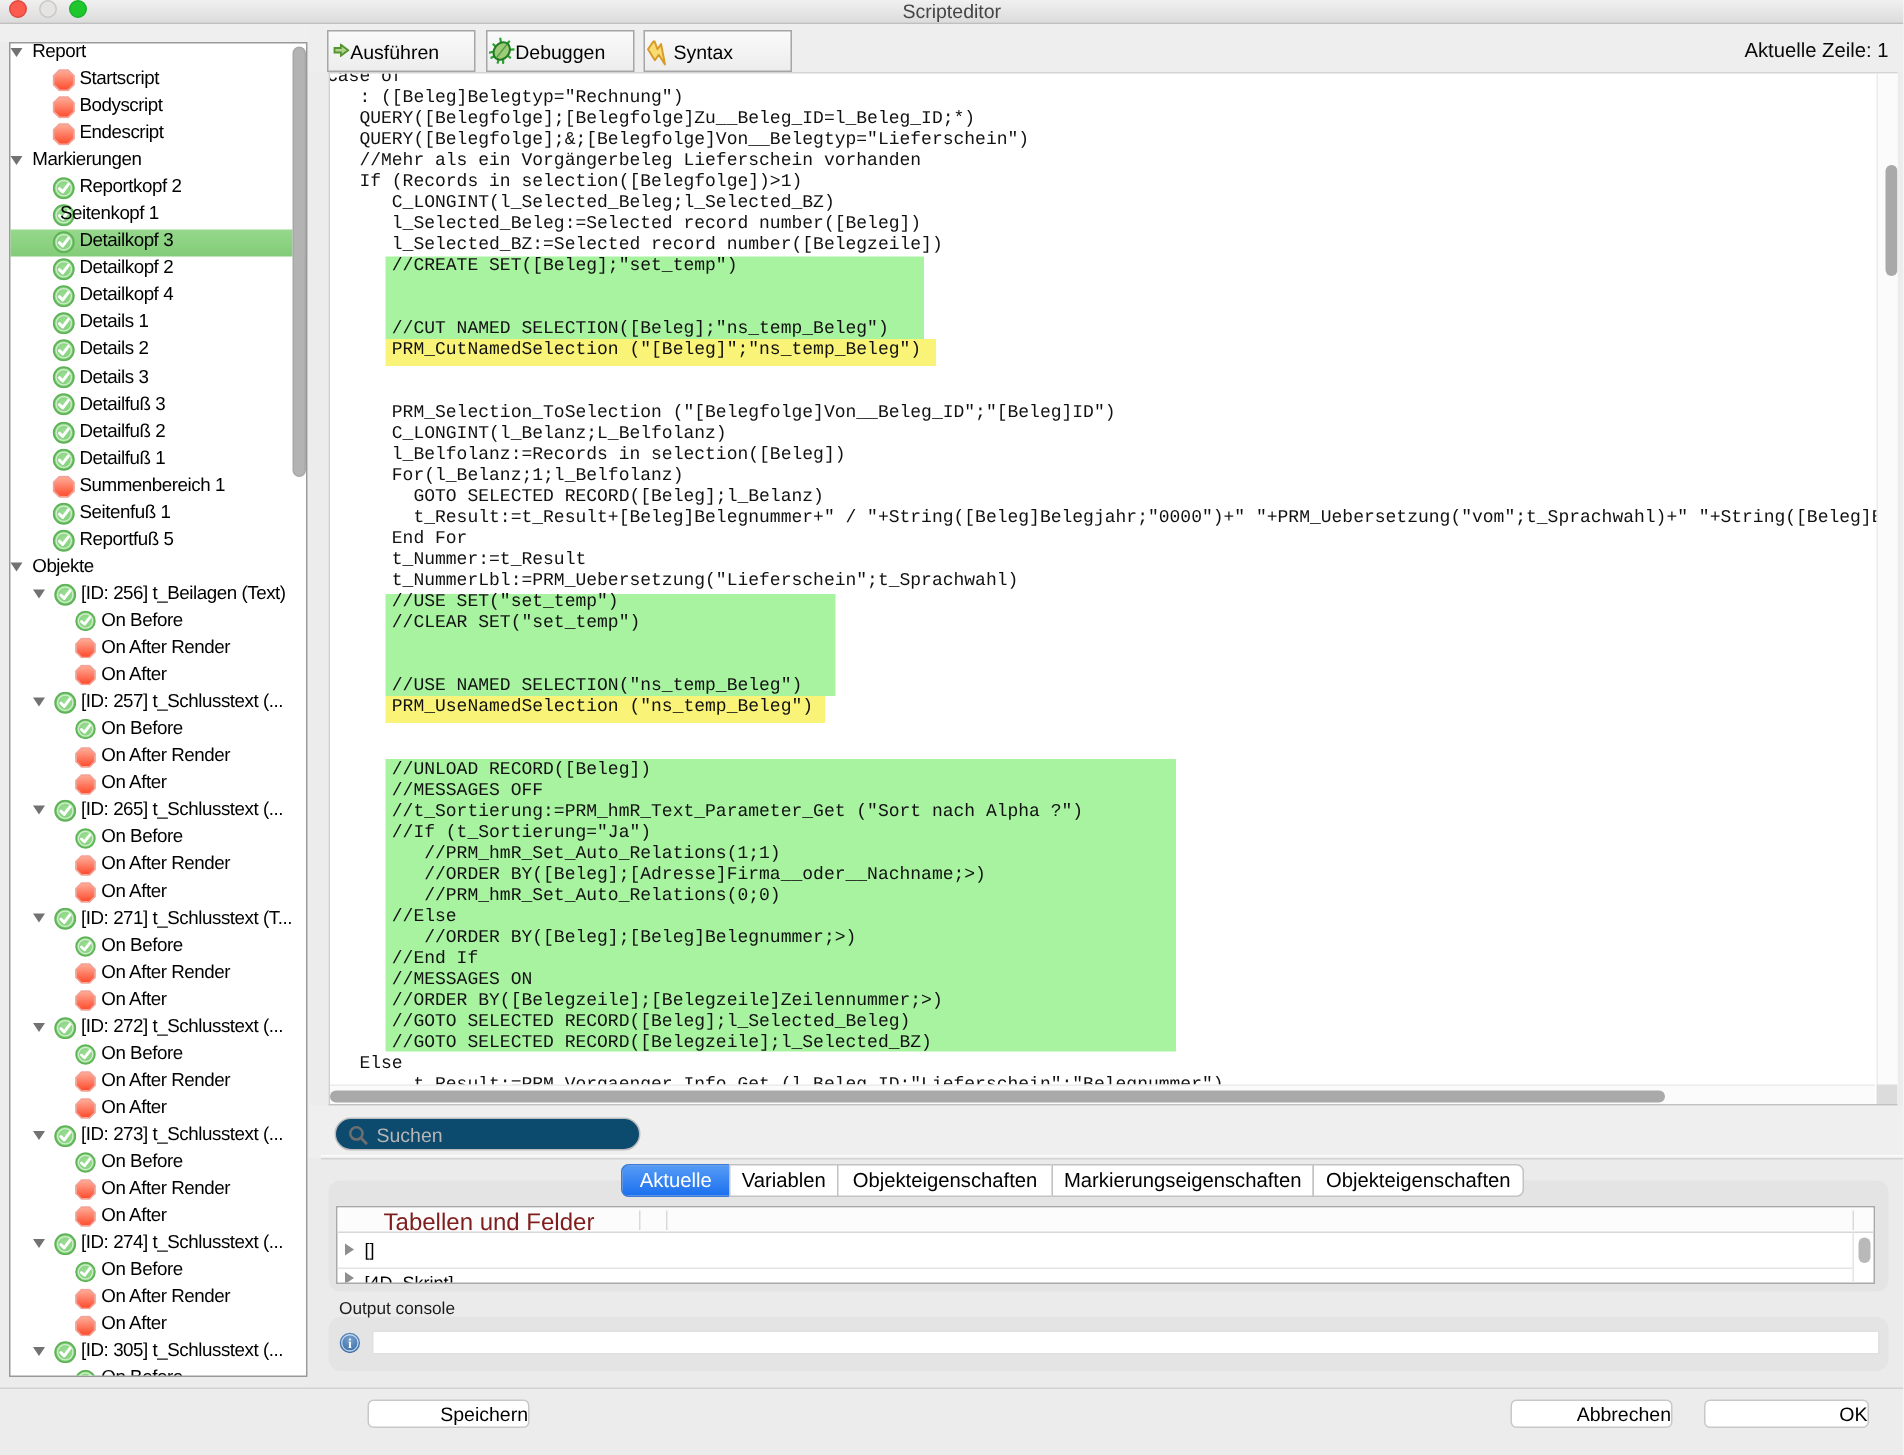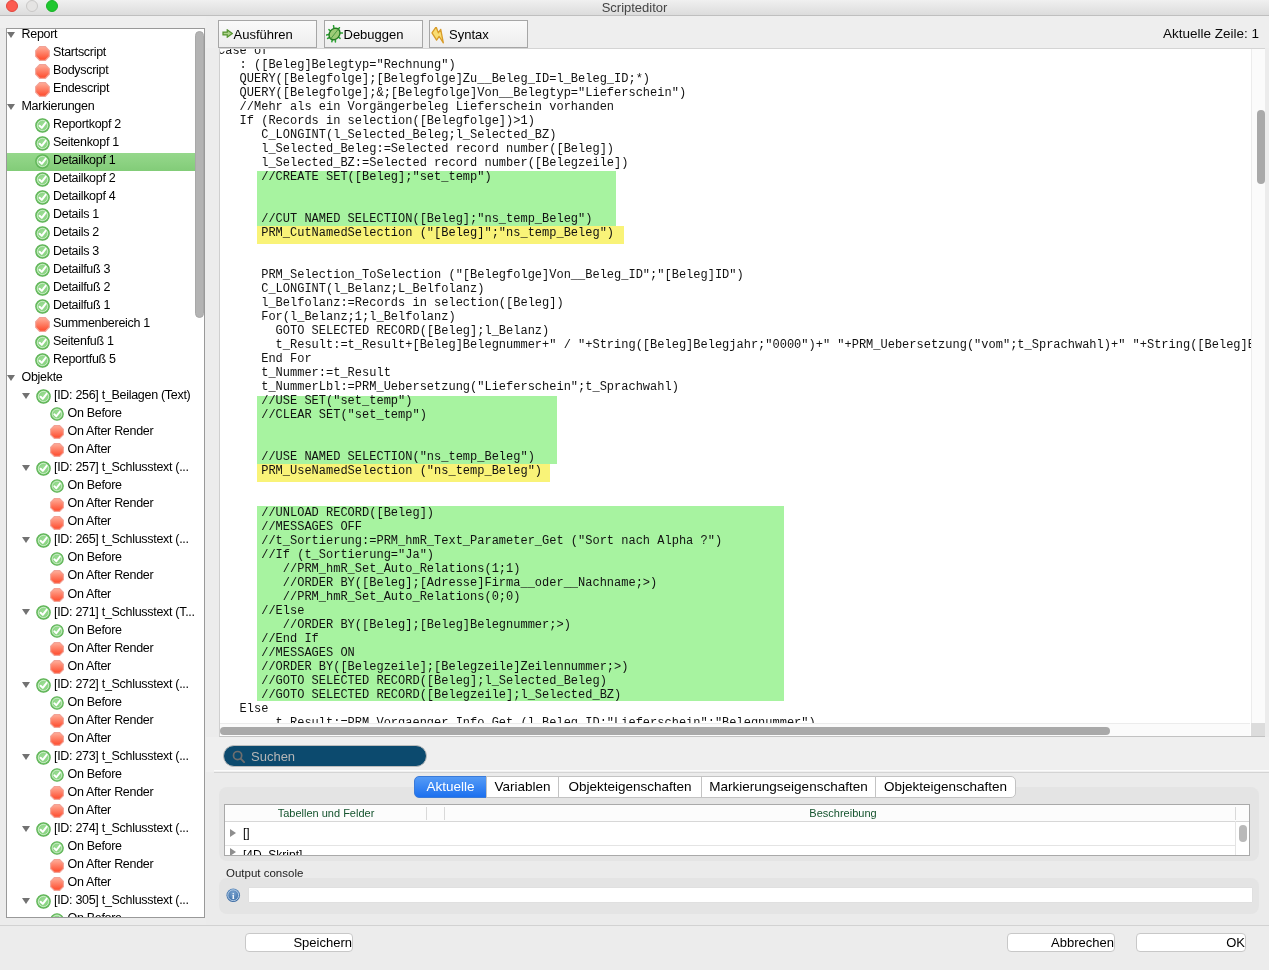--- a/index.html
+++ b/index.html
@@ -38,21 +38,21 @@
  border:1px solid #bdbdbd;border-radius:11px;}
 #search .ph{position:absolute;left:27px;top:2.5px;font-size:13px;color:#b6b6b6;}
 .tab{position:absolute;top:776px;height:22px;background:#fff;border:1px solid #c3c3c3;font-size:13.5px;color:#000;text-align:center;line-height:20px;}
 #tabsel{background:linear-gradient(#559bf6,#1c70ef);color:#fff;border-color:#3a7ad8;border-radius:5px 0 0 5px;}
 
 .gpanel{position:absolute;left:219px;width:1040px;background:#e4e4e4;border-radius:8px;}
 
 #tblbox{position:absolute;left:224px;top:804px;width:1026px;height:52px;background:#fff;border:1px solid #a9a9a9;overflow:hidden;}
 #tblhead{position:absolute;left:0;top:0;width:100%;height:16.5px;background:#fcfcfc;border-bottom:1px solid #d7d7d7;}
 .hdrline{position:absolute;top:1.5px;width:1px;height:13px;background:#d9d9d9;}
-.hdrtxt{position:absolute;top:1.5px;font-size:11px;color:#14532d;}
+.hdrtxt{position:absolute;top:1.5px;font-size:16px;color:#7f1d1d;}
 .trow{position:absolute;font-size:12px;color:#000;}
 .rtri{position:absolute;width:0;height:0;border-top:4.2px solid transparent;border-bottom:4.2px solid transparent;border-left:6.2px solid #8e8e8e;}
 
 #outlabel{position:absolute;left:226px;top:867px;font-size:11.5px;color:#1c1c1c;}
 #outfield{position:absolute;left:248px;top:886.5px;width:1005px;height:16px;background:#fff;border:1px solid #e0e0e0;border-radius:1px;}
 
 #botline{position:absolute;left:0;top:925px;width:1269px;height:1px;background:#d2d2d2;}
 .btn{position:absolute;top:932.5px;height:19px;background:#fff;border:1px solid #c8c8c8;border-radius:4px;
  font-size:13px;color:#000;text-align:right;line-height:17px;}
 </style></head>
@@ -107,28 +107,28 @@
       <circle cx="7.5" cy="7.5" r="6.7" fill="url(#gg)" stroke="#5fb357" stroke-width="1.2"></circle>
       <circle cx="7.5" cy="7.5" r="5.1" fill="none" stroke="#ffffff" stroke-width="0.9" opacity="0.6"></circle>
       <path d="M4.6 7.8 L6.8 9.9 L10.6 4.9" fill="none" stroke="#fff" stroke-width="2" stroke-linecap="round" stroke-linejoin="round"></path>
     </svg>
 <div class="rt" style="left:46px;top:88.2px">Reportkopf 2</div>
 <svg class="ic" style="left:28px;top:107.1px" width="15" height="15" viewBox="0 0 15 15">
       <circle cx="7.5" cy="7.5" r="6.7" fill="url(#gg)" stroke="#5fb357" stroke-width="1.2"></circle>
       <circle cx="7.5" cy="7.5" r="5.1" fill="none" stroke="#ffffff" stroke-width="0.9" opacity="0.6"></circle>
       <path d="M4.6 7.8 L6.8 9.9 L10.6 4.9" fill="none" stroke="#fff" stroke-width="2" stroke-linecap="round" stroke-linejoin="round"></path>
     </svg>
-<div class="rt" style="left:46px;top:106.2px">Seitenkopf 1</div>
+<div class="rt" style="left:33px;top:106.2px">Seitenkopf 1</div>
 <div class="selrow" style="top:123.6px"></div>
 <svg class="ic" style="left:28px;top:125.2px" width="15" height="15" viewBox="0 0 15 15">
       <circle cx="7.5" cy="7.5" r="6.7" fill="url(#gg)" stroke="#5fb357" stroke-width="1.2"></circle>
       <circle cx="7.5" cy="7.5" r="5.1" fill="none" stroke="#ffffff" stroke-width="0.9" opacity="0.6"></circle>
       <path d="M4.6 7.8 L6.8 9.9 L10.6 4.9" fill="none" stroke="#fff" stroke-width="2" stroke-linecap="round" stroke-linejoin="round"></path>
     </svg>
-<div class="rt" style="left:46px;top:124.3px">Detailkopf 1</div>
+<div class="rt" style="left:46px;top:124.3px">Detailkopf 3</div>
 <svg class="ic" style="left:28px;top:143.2px" width="15" height="15" viewBox="0 0 15 15">
       <circle cx="7.5" cy="7.5" r="6.7" fill="url(#gg)" stroke="#5fb357" stroke-width="1.2"></circle>
       <circle cx="7.5" cy="7.5" r="5.1" fill="none" stroke="#ffffff" stroke-width="0.9" opacity="0.6"></circle>
       <path d="M4.6 7.8 L6.8 9.9 L10.6 4.9" fill="none" stroke="#fff" stroke-width="2" stroke-linecap="round" stroke-linejoin="round"></path>
     </svg>
 <div class="rt" style="left:46px;top:142.3px">Detailkopf 2</div>
 <svg class="ic" style="left:28px;top:161.2px" width="15" height="15" viewBox="0 0 15 15">
       <circle cx="7.5" cy="7.5" r="6.7" fill="url(#gg)" stroke="#5fb357" stroke-width="1.2"></circle>
       <circle cx="7.5" cy="7.5" r="5.1" fill="none" stroke="#ffffff" stroke-width="0.9" opacity="0.6"></circle>
       <path d="M4.6 7.8 L6.8 9.9 L10.6 4.9" fill="none" stroke="#fff" stroke-width="2" stroke-linecap="round" stroke-linejoin="round"></path>
@@ -485,21 +485,20 @@
 
 <div class="tab" id="tabsel" style="left:414px;width:73px;">Aktuelle</div>
 <div class="tab" style="left:486px;width:73px;">Variablen</div>
 <div class="tab" style="left:558px;width:144px;">Objekteigenschaften</div>
 <div class="tab" style="left:701px;width:175px;">Markierungseigenschaften</div>
 <div class="tab" style="left:875px;width:141px;border-radius:0 5px 5px 0;">Objekteigenschaften</div>
 
 <div id="tblbox">
  <div id="tblhead">
   <div class="hdrtxt" style="left:1px;width:200px;text-align:center;">Tabellen und Felder</div>
-  <div class="hdrtxt" style="left:220px;width:796px;text-align:center;">Beschreibung</div>
   <div class="hdrline" style="left:201px"></div>
   <div class="hdrline" style="left:219px"></div>
   <div class="hdrline" style="left:1010px"></div>
  </div>
  <div class="rtri" style="left:5px;top:23.6px;"></div>
  <div class="trow" style="left:18px;top:20.5px;">[]</div>
  <div style="position:absolute;left:0;top:39.5px;width:1010px;height:1px;background:#e4e4e4;"></div>
  <div class="rtri" style="left:5px;top:43.1px;"></div>
  <div class="trow" style="left:18px;top:43px;">[4D_Skript]</div>
  <div style="position:absolute;left:1010px;top:16px;width:1px;height:36px;background:#e4e4e4;"></div>

